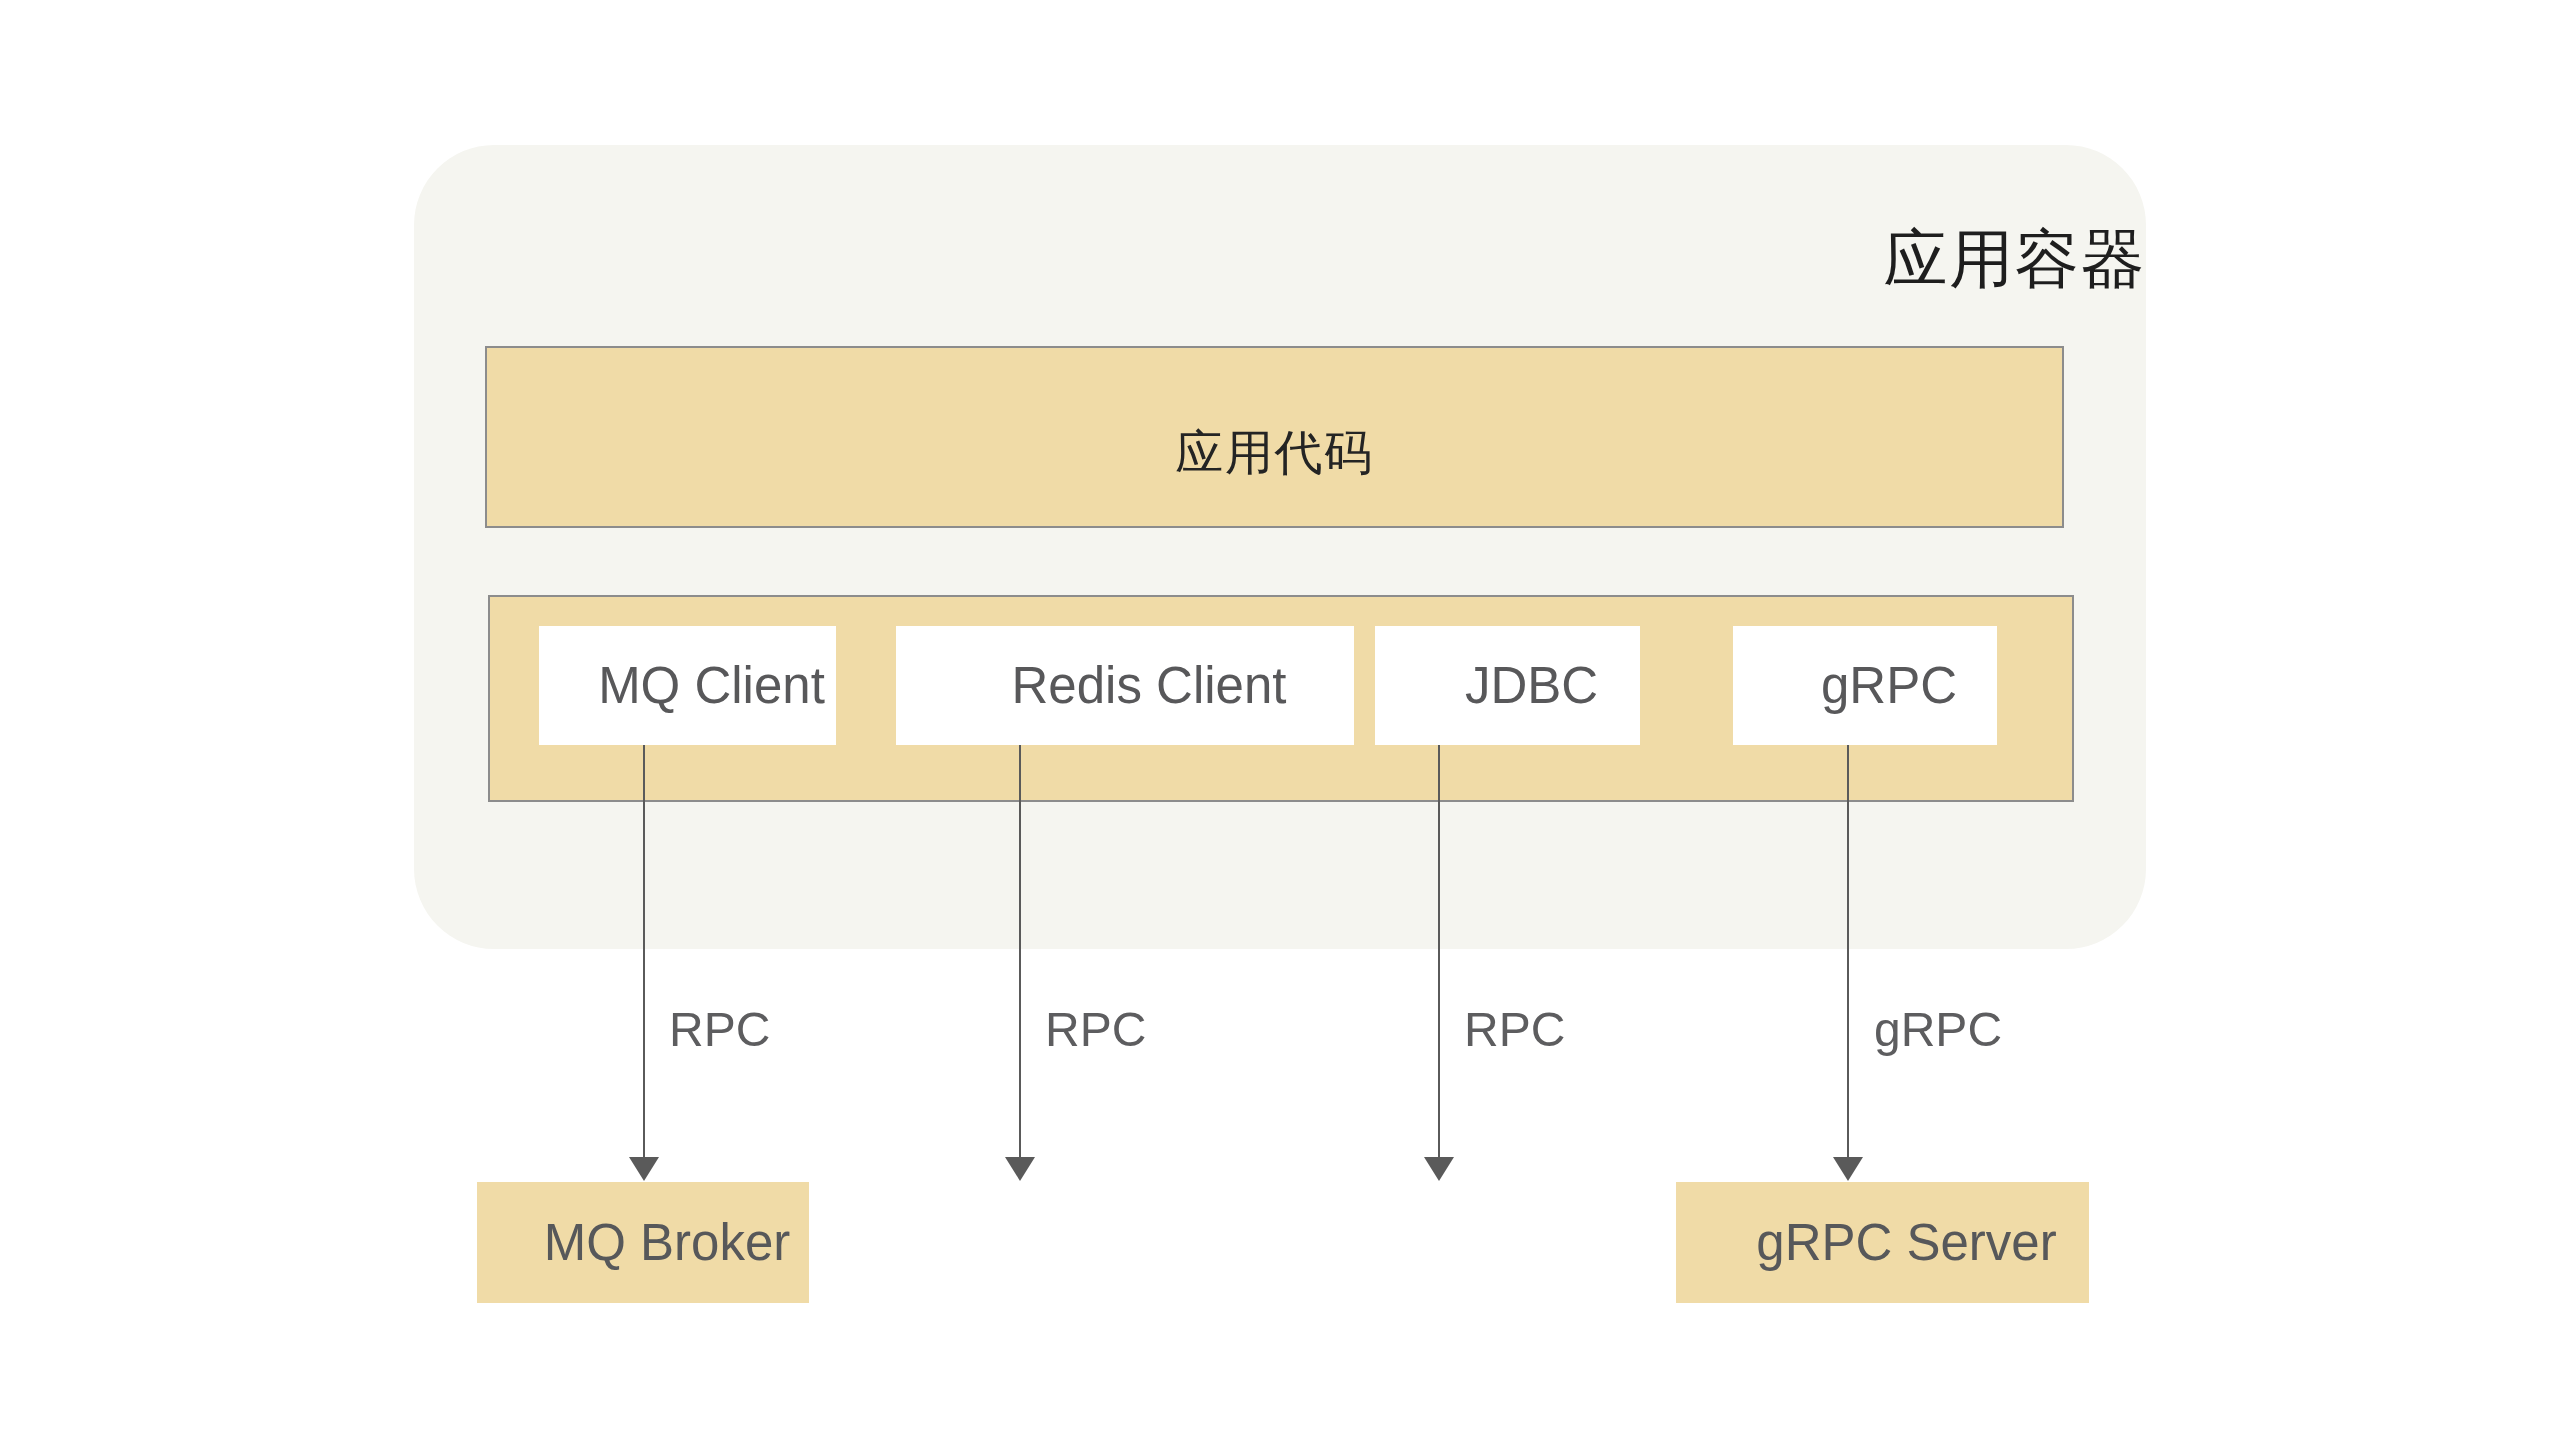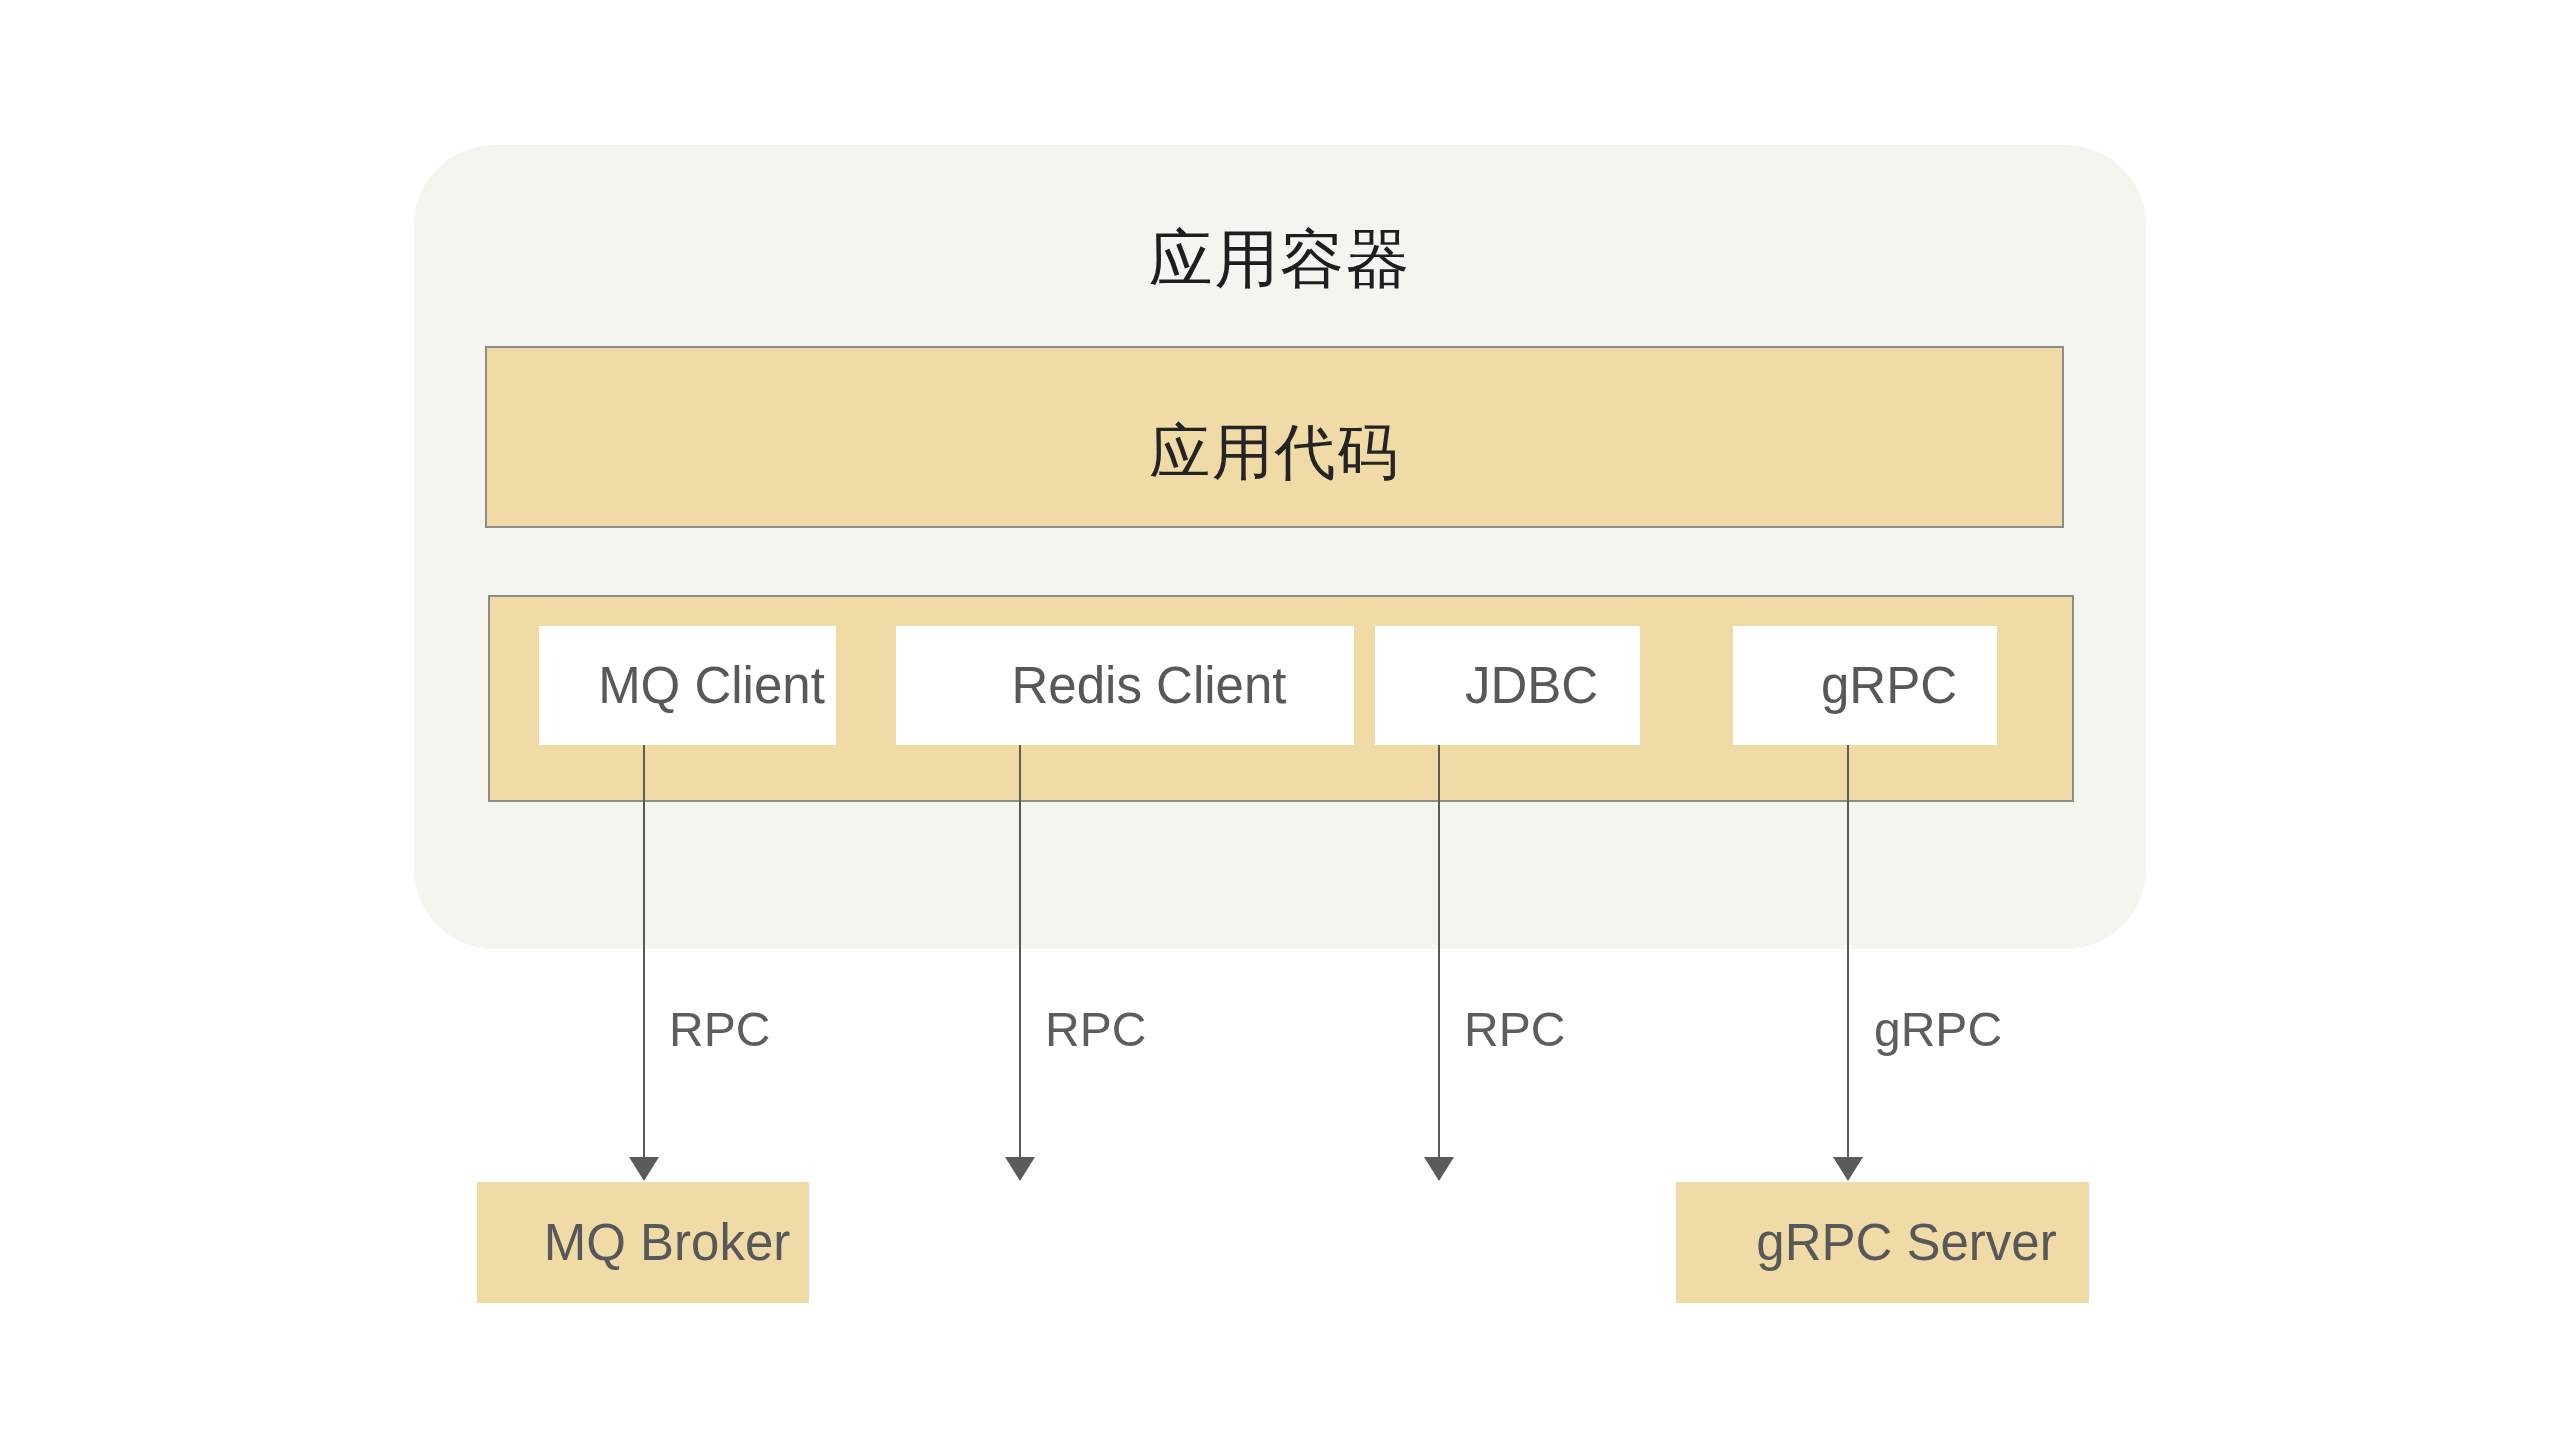--- a/index.html
+++ b/index.html
@@ -24,21 +24,21 @@
     width: 1732px;
     height: 804px;
     background: #f5f5f0;
     border-radius: 80px;
   }
   .app-container-title {
     position: absolute;
     left: 0;
     top: 82px;
     width: 100%;
-    text-align: center;
+    text-align: right;
     font-size: 64px;
     line-height: 1;
     color: #1e1e1e;
     letter-spacing: 1.6px;
   }
 
   
   .app-code-box {
     position: absolute;
     left: 485px;
@@ -46,21 +46,21 @@
     width: 1579px;
     height: 182px;
     box-sizing: border-box;
     background: #f0dba7;
     border: 2.4px solid #8c8c8c;
     display: flex;
     align-items: center;
     justify-content: center;
   }
   .app-code-box .cn-label {
-    font-size: 61px;
+    font-size: 48px;
     color: #242424;
     letter-spacing: 1.6px;
     margin-top: 32px;
   }
 
   
   .client-layer {
     position: absolute;
     left: 488px;
     top: 595px;

